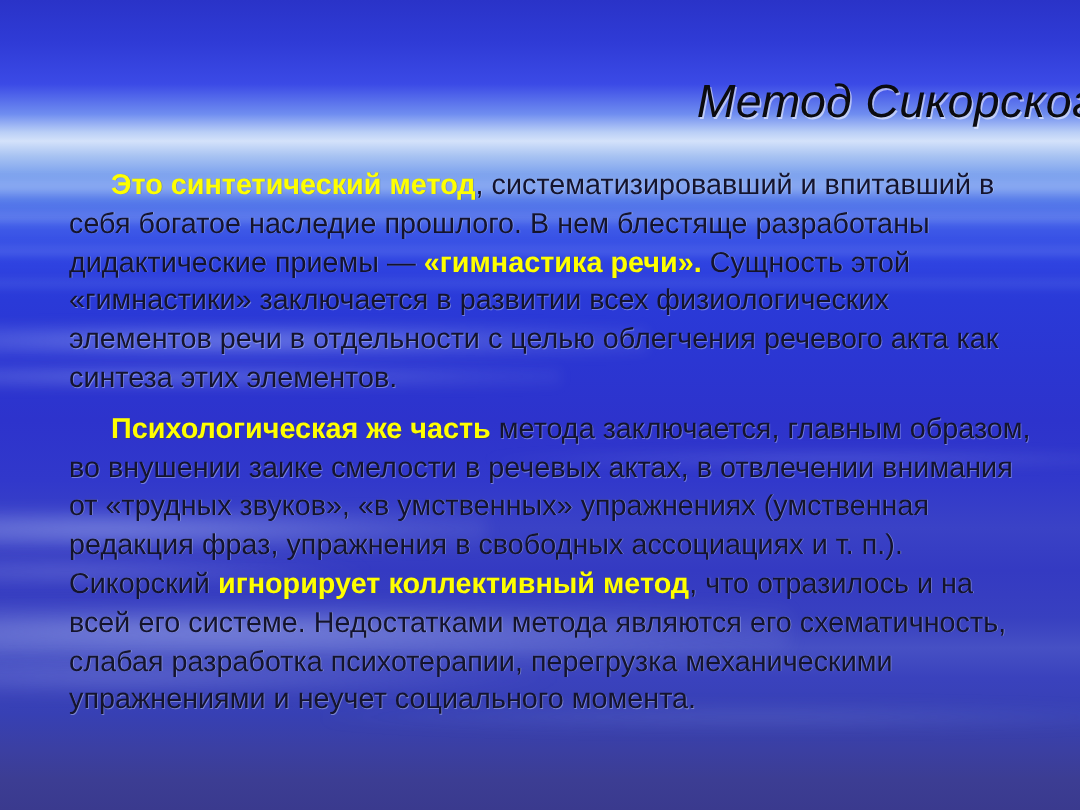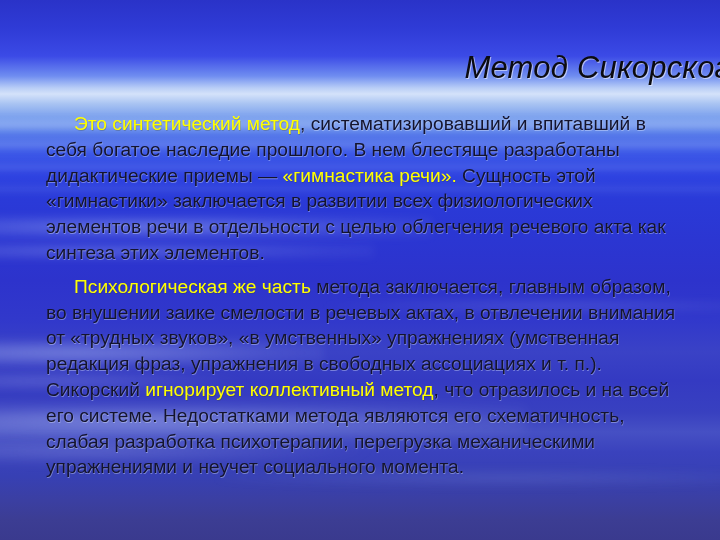--- a/index.html
+++ b/index.html
@@ -109,21 +109,21 @@
     line-height: 25.8px;
     color: #14142e;
     text-shadow: 0.5px 0.5px 0 rgba(230,238,255,0.38);
     z-index: 5;
   }
   #body p { margin: 0 0 2px 0; }
   #body p.p2 { margin-top: 8px; }
   .indent { display: inline-block; width: 28px; }
   .hl {
     color: #ffff00;
-    font-weight: normal;
+    font-weight: bold;
     text-shadow: 0.5px 0.5px 0 rgba(60,60,10,0.25);
   }
 </style>
 </head>
 <body>
 
 <div id="slide">
 
   <div class="streak s1"></div>
   <div class="streak s2"></div>

